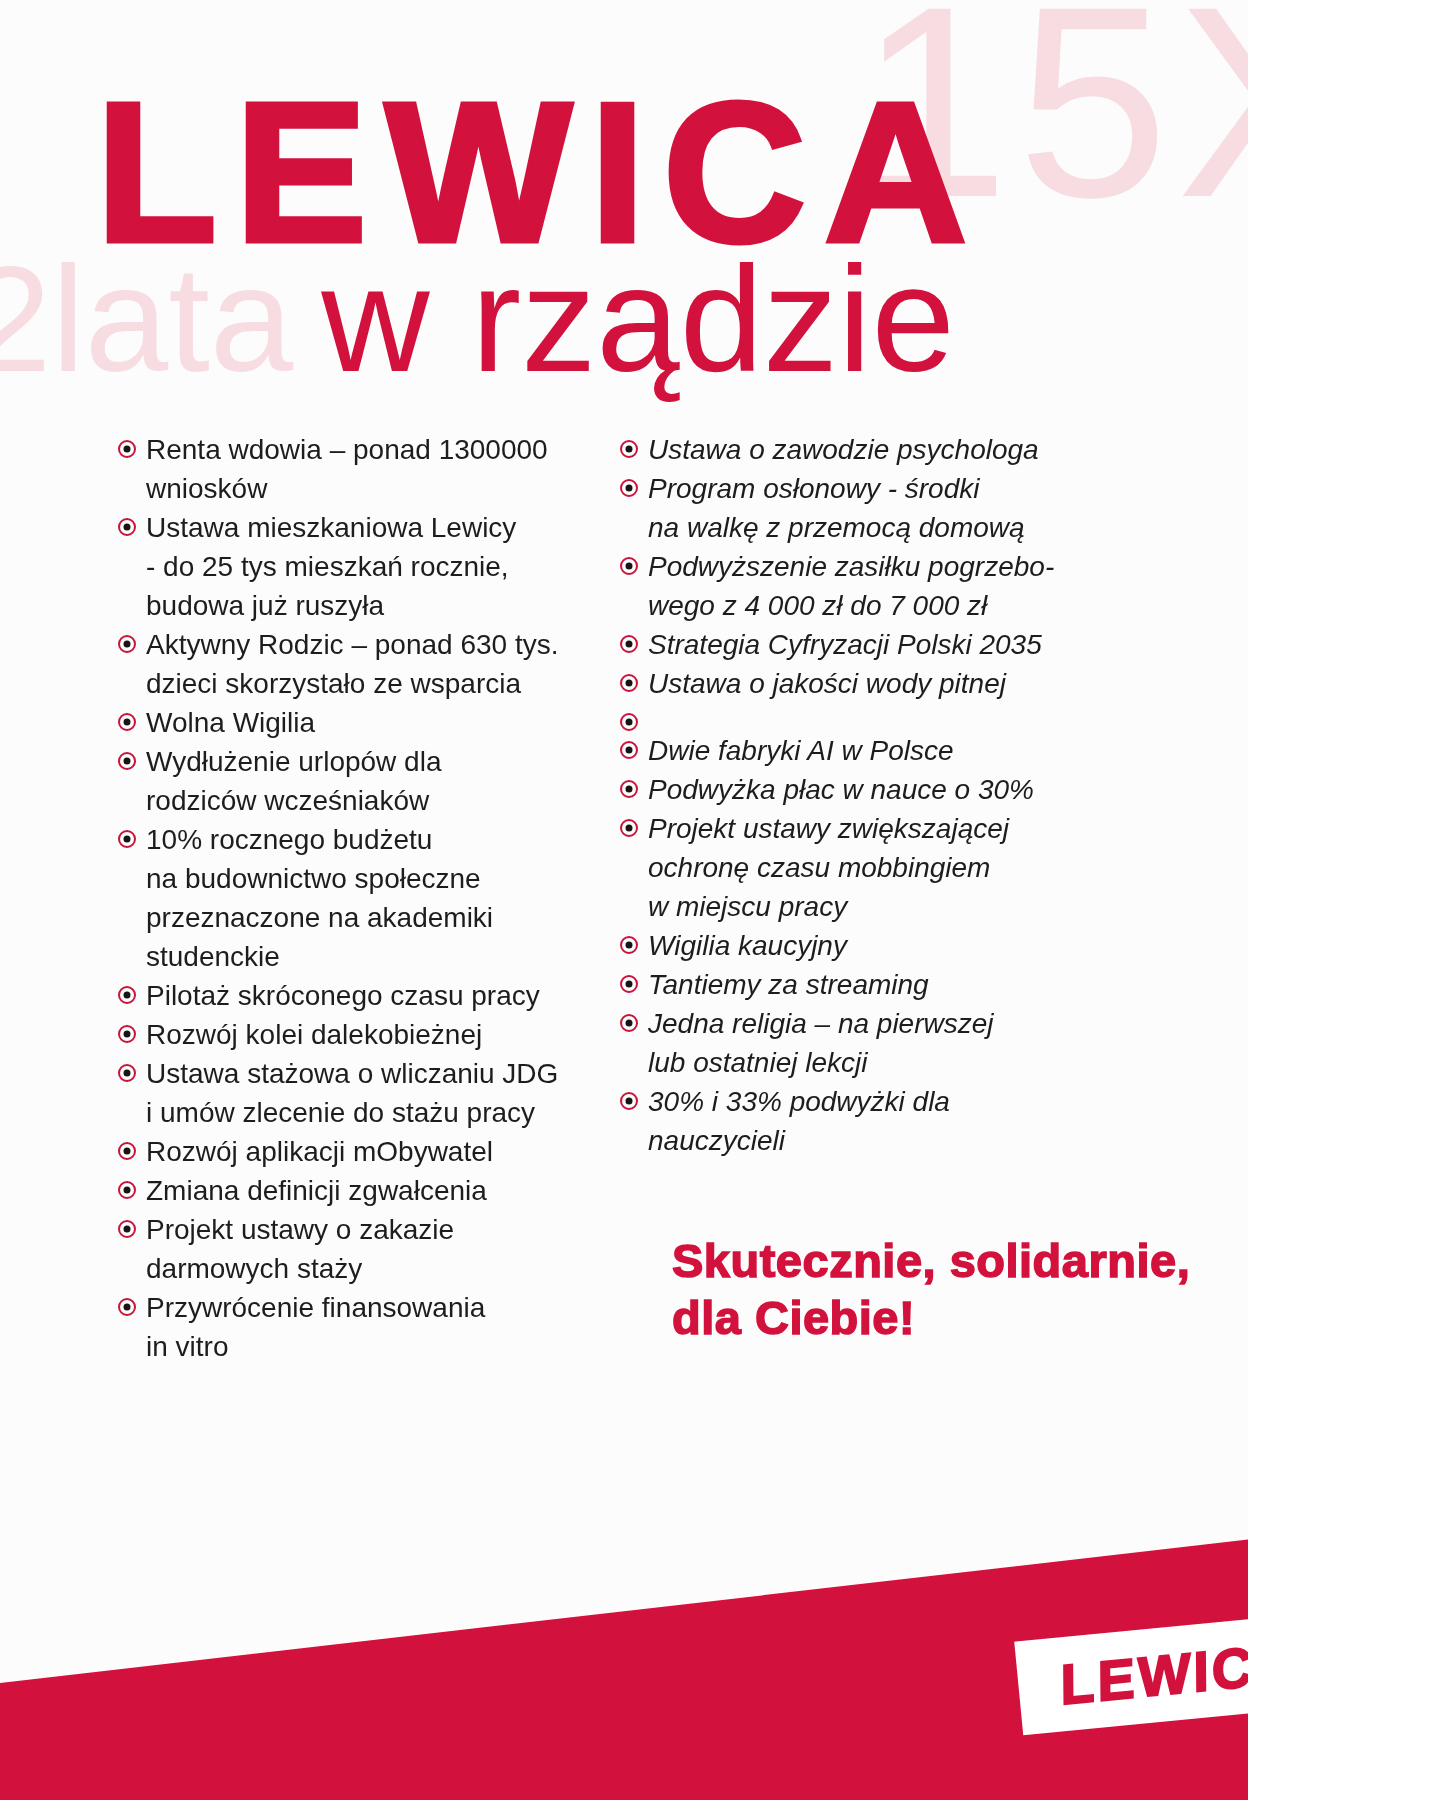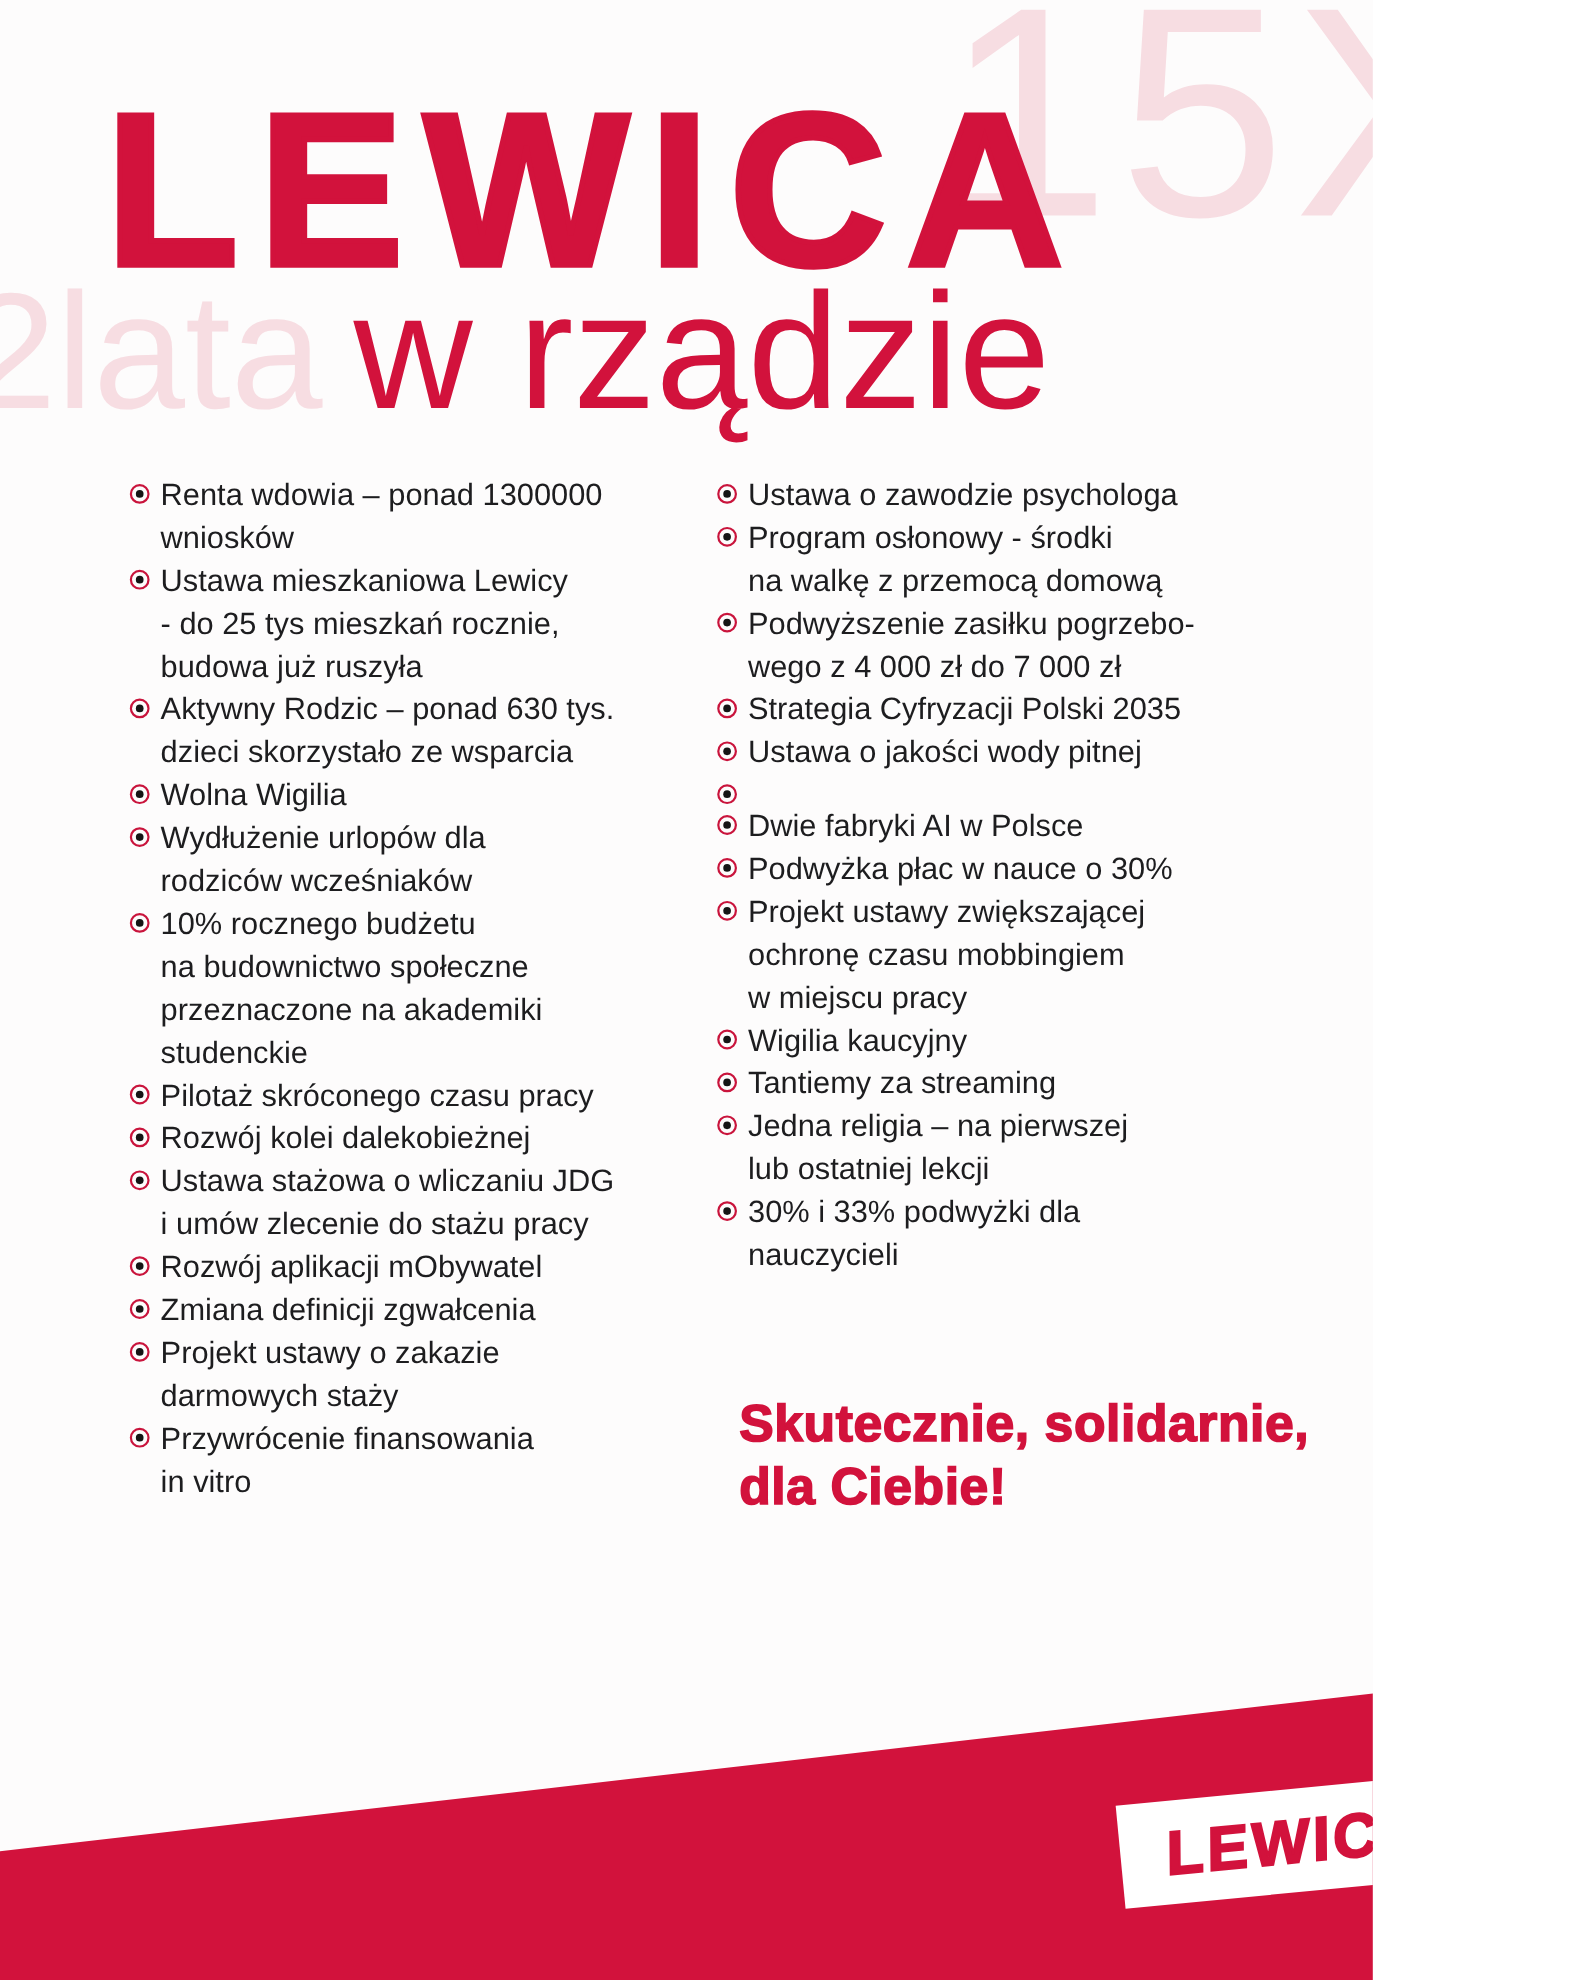--- a/index.html
+++ b/index.html
@@ -28,38 +28,38 @@
     white-space:nowrap;
   }
   .wm-2lata { color:#f7dde2; }
   .subtitle  { color:#d2123c; margin-left:28px; }
   
   .col {
     position:absolute; top:430px;
     font-size:28px; line-height:39px; color:#1d1d1f;
   }
   .col-left  { left:118px; width:530px; }
-  .col-right { left:652px; width:520px; }
+  .col-right { left:620px; width:520px;font-style:italic; }
   .item { display:flex; align-items:flex-start; }
   .bullet {
     flex:0 0 auto; box-sizing:border-box;
     width:18px; height:18px;
     border:2.5px solid #c9143c; border-radius:50%;
     margin:10px 10px 0 0; position:relative;
   }
   .bullet::after {
     content:""; position:absolute;
     width:7px; height:7px; border-radius:50%;
     background:#151515; top:50%; left:50%;
     transform:translate(-50%,-50%);
   }
   .item-text { white-space:pre-line; }
   
   .tagline {
-    position:absolute; left:672px; top:1265px;
+    position:absolute; left:672px; top:1232px;
     font-size:47px; font-weight:bold; line-height:1.22;
     color:#d2123c; letter-spacing:0.5px;
     -webkit-text-stroke:1.5px #d2123c;
     white-space:pre-line;
   }
   
   .wedge {
     position:absolute; left:0; top:0; width:1440px; height:1800px;
     background:#d2123c;
     clip-path:polygon(0 93.5%, 100% 84.3%, 100% 100%, 0 100%);

